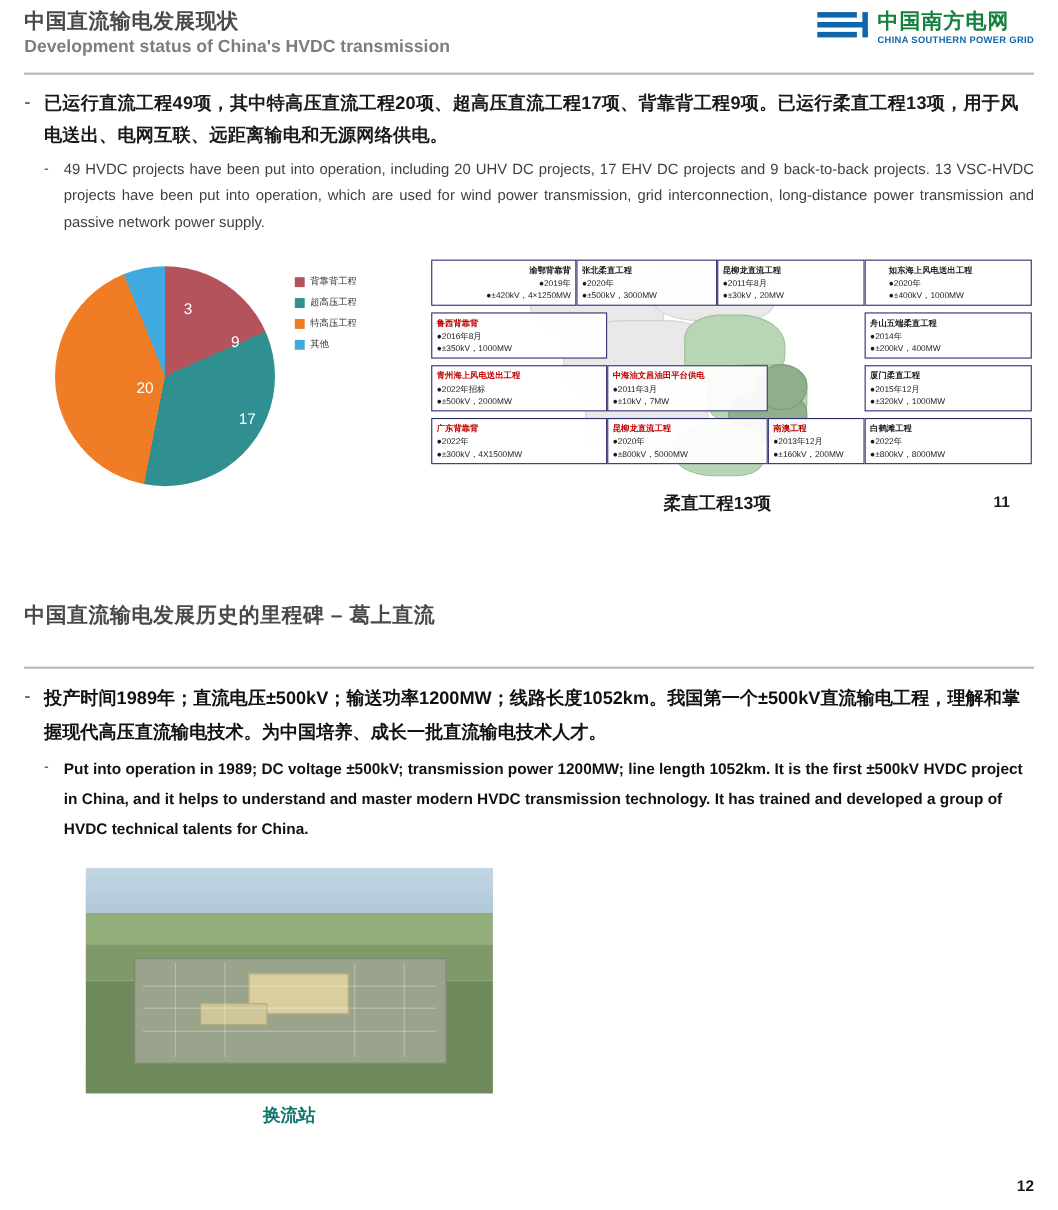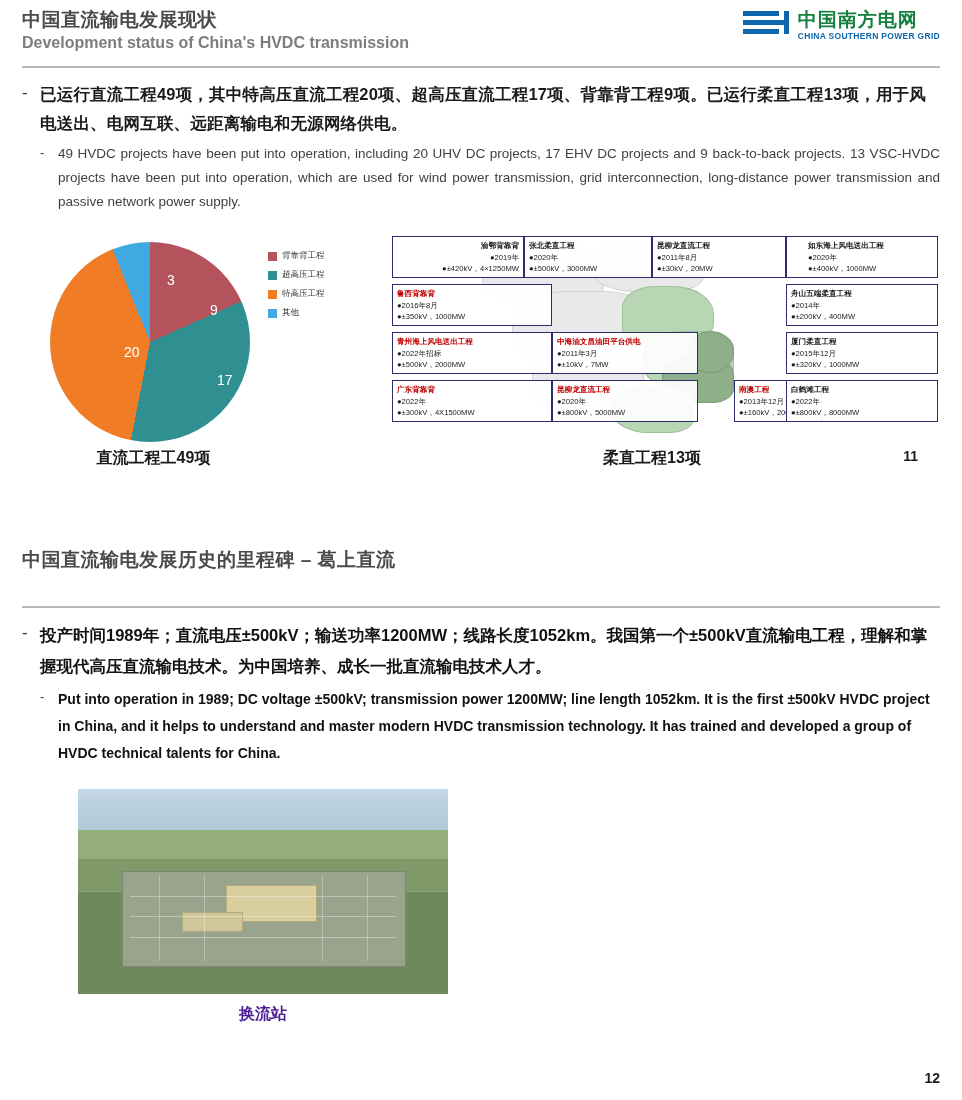--- a/index.html
+++ b/index.html
@@ -296,21 +296,21 @@
   }
   .photo .grid-v {
     position: absolute; background: rgba(255,255,255,0.3); width: 1px;
   }
   .photo-caption {
     margin-top: 10px;
     width: 370px;
     text-align: center;
     font-size: 16px;
     font-weight: bold;
-    color: #4c1d95;
+    color: #0f766e;
   }
 </style>
 </head>
 <body>
 
 <div class="page">
 
   <div class="slide slide-1">
 
     <div class="hdr">
@@ -366,21 +366,20 @@
           <div>
             <span class="sw" style="background:#f07d26"></span>
             <span>特高压工程</span>
           </div>
           <div>
             <span class="sw" style="background:#3fa9e0"></span>
             <span>其他</span>
           </div>
         </div>
 
-        <div class="pie-caption">直流工程工49项</div>
       </div>
 
       <div class="map-wrap">
         <div class="map-bg">
           <div class="map-blob" style="left:10px; top:10px; width:120px; height:60px; border-radius:40% 30% 35% 45%;"></div>
           <div class="map-blob" style="left:120px; top:4px; width:110px; height:50px; border-radius:35% 45% 30% 40%;"></div>
           <div class="map-blob" style="left:40px; top:55px; width:140px; height:70px; border-radius:40% 35% 45% 30%;"></div>
           <div class="map-blob map-green" style="left:150px; top:50px; width:90px; height:60px; border-radius:35% 45% 40% 30%;"></div>
           <div class="map-blob map-green" style="left:170px; top:95px; width:90px; height:55px; border-radius:45% 30% 35% 40%;"></div>
           <div class="map-blob map-dark" style="left:190px; top:120px; width:70px; height:45px; border-radius:40% 40% 30% 45%;"></div>
@@ -440,21 +439,21 @@
         <div class="card red" style="left:0px; top:148px; width:160px;">
           <div class="t">广东背靠背</div>
           <div class="l">●2022年</div>
           <div class="l">●±300kV，4X1500MW</div>
         </div>
         <div class="card red" style="left:160px; top:148px; width:146px;">
           <div class="t">昆柳龙直流工程</div>
           <div class="l">●2020年</div>
           <div class="l">●±800kV，5000MW</div>
         </div>
-        <div class="card red" style="left:306px; top:148px; width:88px;margin-left:36px;">
+        <div class="card red" style="left:306px; top:148px; width:88px;">
           <div class="t">南澳工程</div>
           <div class="l">●2013年12月</div>
           <div class="l">●±160kV，200MW</div>
         </div>
         <div class="card" style="left:394px; top:148px; width:152px;">
           <div class="t">白鹤滩工程</div>
           <div class="l">●2022年</div>
           <div class="l">●±800kV，8000MW</div>
         </div>
 

